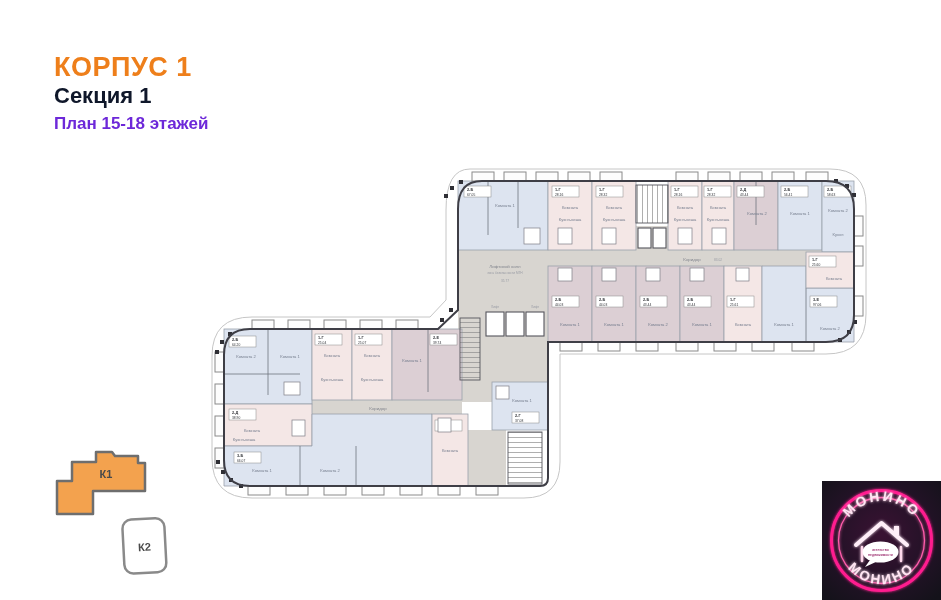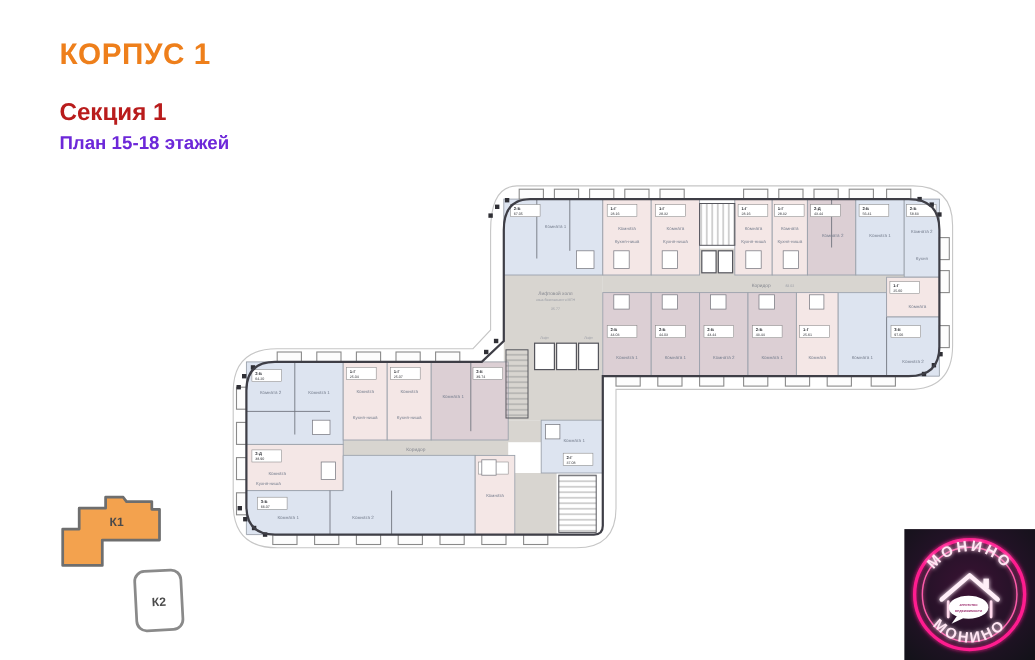--- a/index.html
+++ b/index.html
@@ -1,22 +1,22 @@
 <!DOCTYPE html>
 <html><head>
 <meta charset="utf-8">
 <style>
   html,body{margin:0;padding:0;}
   body{
     width:941px;height:600px;position:relative;overflow:hidden;
     background:#ffffff;font-family:"Liberation Sans",sans-serif;
   }
-  .header{position:absolute;left:54px;top:34px;line-height:1.15;}
+  .header{position:absolute;left:54px;top:52px;line-height:1.15;}
   .header .h1{font-size:27px;font-weight:800;color:#ee7f1b;letter-spacing:.5px;}
-  .header .h2{font-size:22px;font-weight:800;color:#b91c1c;margin-top:24px;}
+  .header .h2{font-size:22px;font-weight:800;color:#0f172a;margin-top:0;}
   .header .h3{font-size:17px;font-weight:700;color:#6d28d9;margin-top:6px;}
   svg{position:absolute;left:0;top:0;}
   #plan-svg{left:0;top:0;}
   #minimap-svg{left:48px;top:436px;}
   #logo-svg{left:822px;top:481px;}
   
   .t{font-size:3.8px;font-weight:700;fill:#2f3136;}
   .a{font-size:3.3px;fill:#2f3136;}
   .r{font-size:4.1px;fill:#757d8d;text-anchor:middle;}
   .corr{font-size:4.4px;fill:#84878f;text-anchor:middle;}

